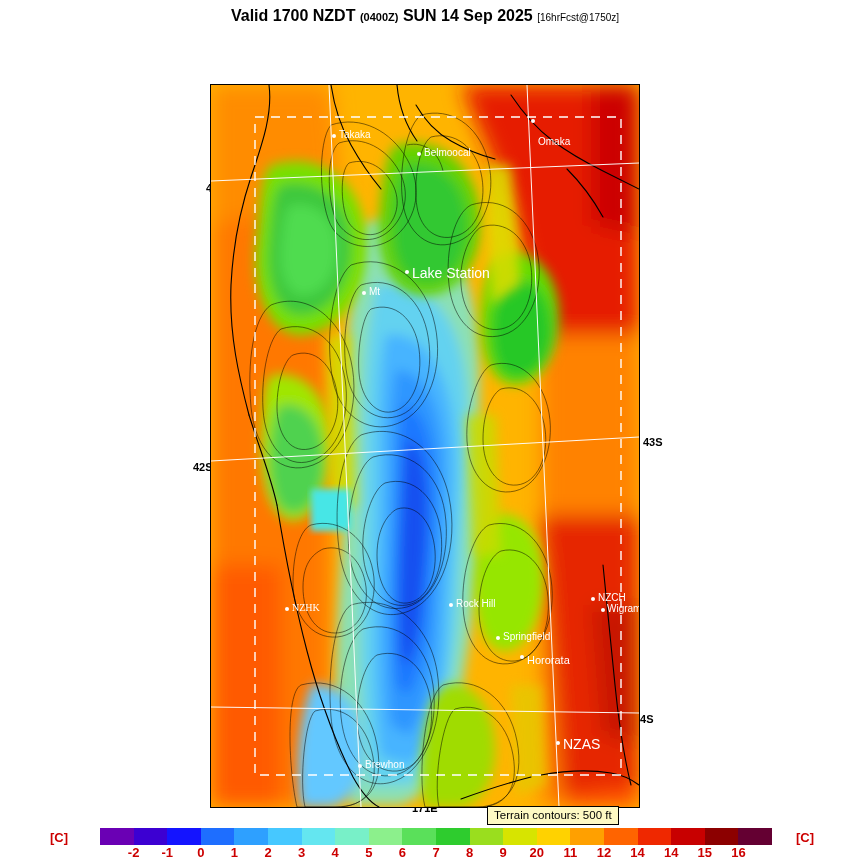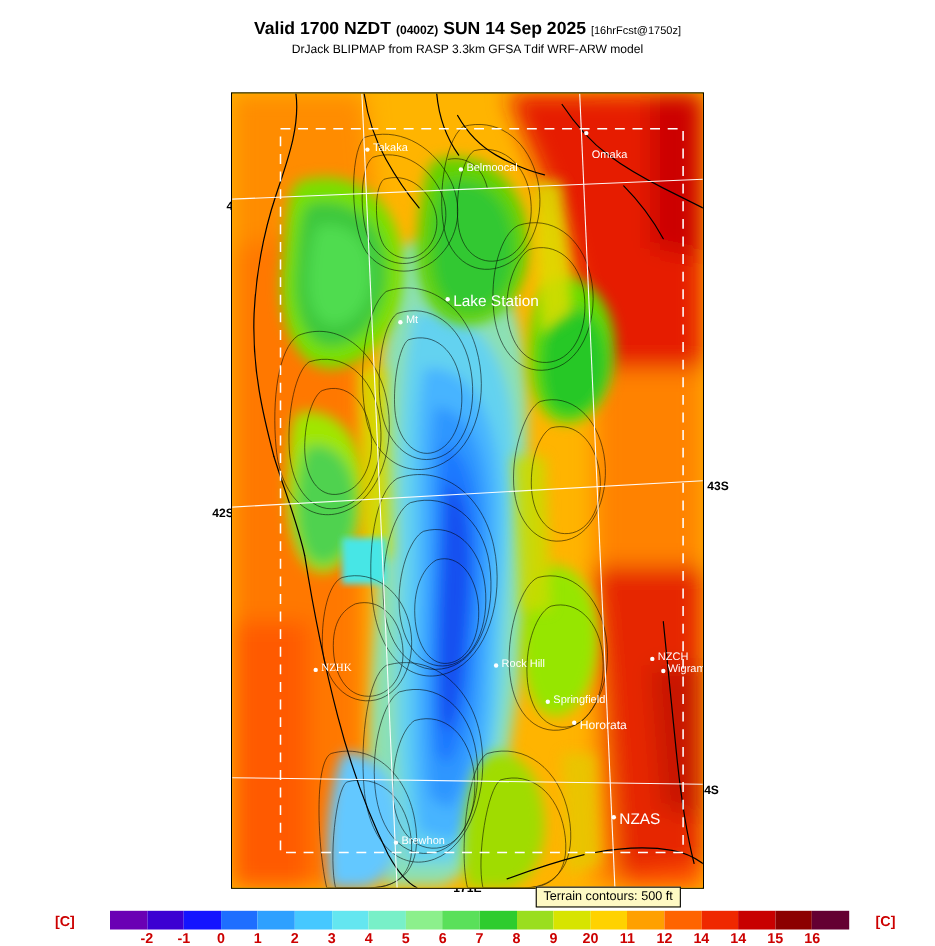--- a/index.html
+++ b/index.html
@@ -21,21 +21,21 @@
     font-weight:bold;
     letter-spacing:0.2px;
   }
   .title-line1 .sub{
     font-size:12px;
     font-weight:bold;
   }
   .title-line2{
     font-size:16px;
     font-weight:bold;
-    margin-top:14px;
+    margin-top:3px;
   }
   .title-line2 .small{
     font-size:11px;
     font-weight:bold;
   }
   .title-line2 .tiny{
     font-size:10px;
     font-weight:normal;
   }
   .title-line3{
@@ -129,21 +129,20 @@
 </head>
 <body>
 
 <div class="header">
   <div class="title-line2">
     <span>Valid 1700 NZDT</span>
     <span class="small">(0400Z)</span>
     <span>SUN 14 Sep 2025</span>
     <span class="tiny">[16hrFcst@1750z]</span>
   </div>
-  <div class="title-line3">DrJack BLIPMAP from RASP 3.3km GFSA Tdif WRF-ARW model</div>
 </div>
 
 <div>
   <span class="axlabel" style="left:325px;top:88px;">173E</span>
   <span class="axlabel" style="left:522px;top:88px;">174E</span>
   <span class="axlabel" style="left:206px;top:182px;">41S</span>
   <span class="axlabel" style="left:618px;top:190px;">42S</span>
   <span class="axlabel" style="left:193px;top:461px;">42S</span>
   <span class="axlabel" style="left:643px;top:436px;">43S</span>
   <span class="axlabel" style="left:235px;top:707px;">43S</span>

